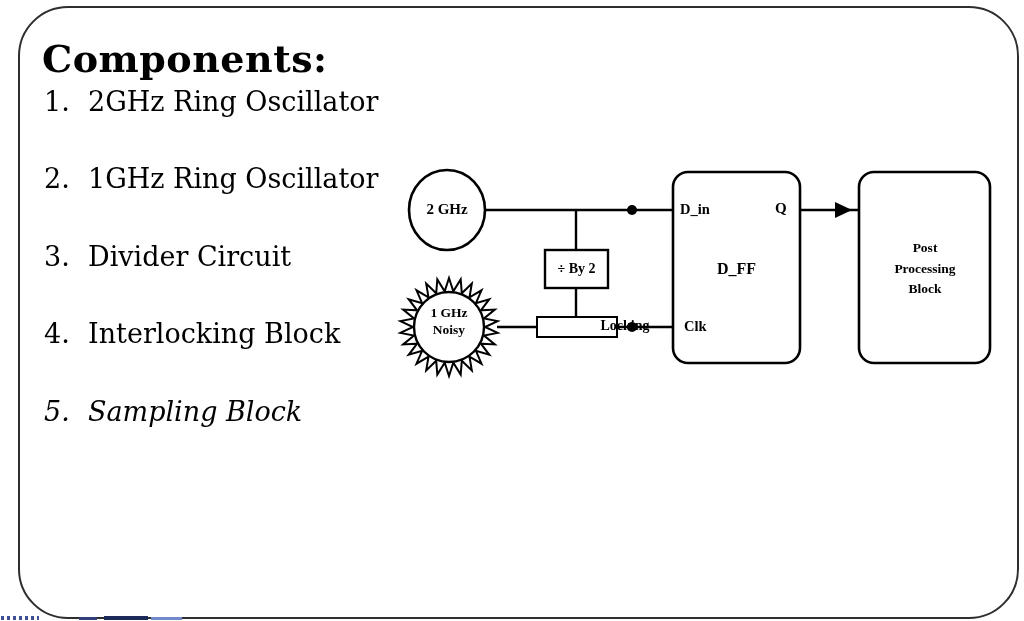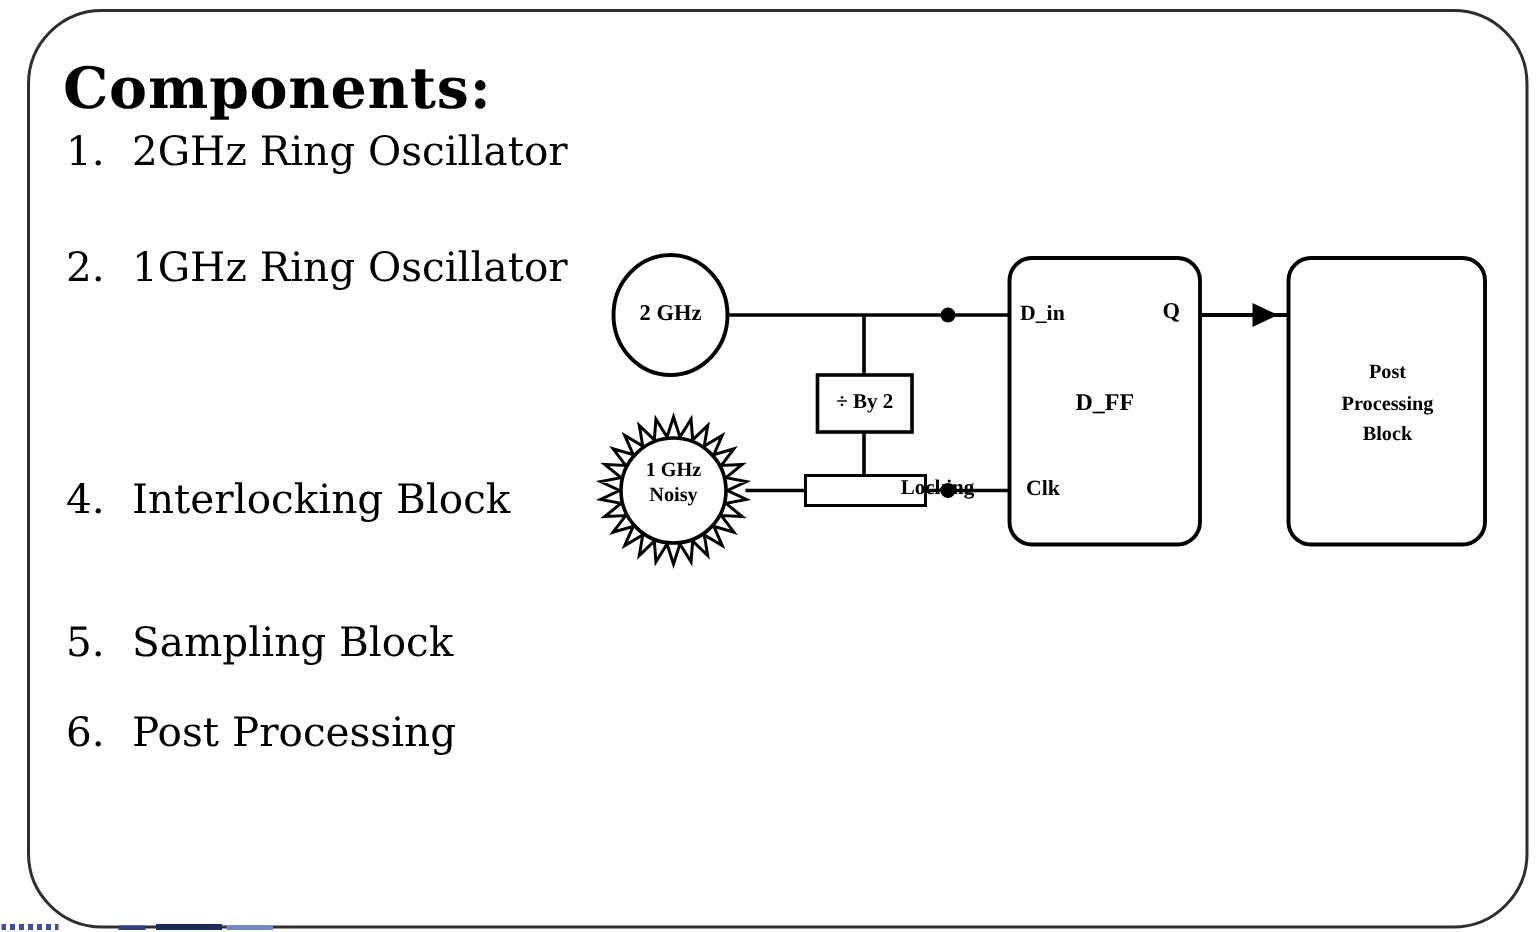--- a/index.html
+++ b/index.html
@@ -34,28 +34,28 @@
   <div class="slide-border"></div>
 
   <div class="title">Components:</div>
 
   <div class="list-item" style="top:85px;">
     <span class="num">1.</span><span>2GHz Ring Oscillator</span>
   </div>
   <div class="list-item" style="top:162px;">
     <span class="num">2.</span><span>1GHz Ring Oscillator</span>
   </div>
+  <div class="list-item" style="top:240px;">
+    <span class="num">3.</span><span>Divider Circuit</span>
+  </div>
   <div class="list-item" style="top:317px;">
     <span class="num">4.</span><span>Interlocking Block</span>
   </div>
-  <div class="list-item" style="top:412px;">
+  <div class="list-item" style="top:395px;font-style:italic;">
     <span class="num">5.</span><span>Sampling Block</span>
-  </div>
-  <div class="list-item" style="top:472px;">
-    <span class="num">6.</span><span>Post Processing</span>
   </div>
 
   <svg width="1024" height="621" viewBox="0 0 1024 621">
 
     <line x1="485" y1="210" x2="673" y2="210" stroke="#000" stroke-width="2.4"></line>
 
     <line x1="576" y1="210" x2="576" y2="250" stroke="#000" stroke-width="2.4"></line>
 
     <line x1="576" y1="288" x2="576" y2="318" stroke="#000" stroke-width="2.4"></line>
 

